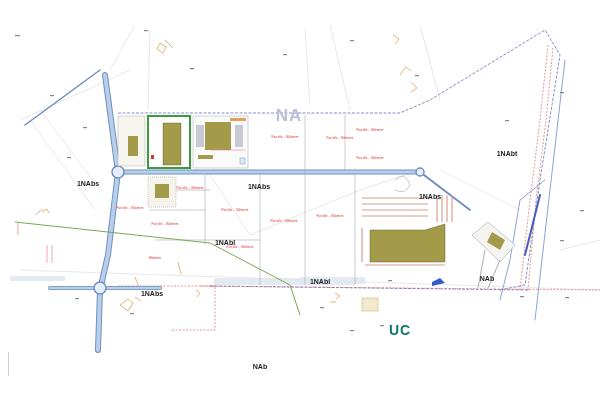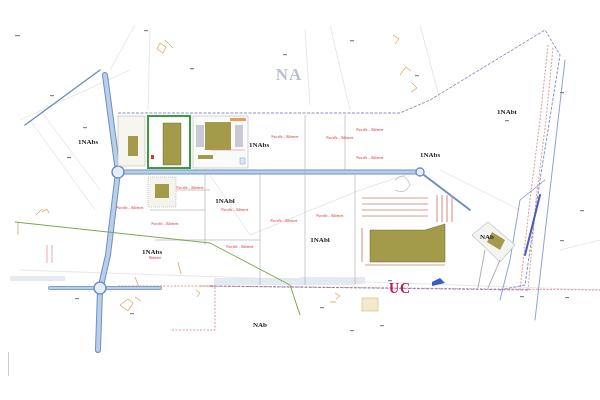--- a/index.html
+++ b/index.html
@@ -1,20 +1,20 @@
 <!DOCTYPE html>
 <html><head>
 <meta charset="utf-8">
 <style>
   html, body { margin: 0; padding: 0; background: #ffffff; }
   body { width: 600px; height: 400px; overflow: hidden; position: relative; font-family: "Liberation Sans", sans-serif; }
   #map { position: absolute; left: 0; top: 0; width: 600px; height: 400px; }
-  .zone-label { position: absolute; font-family: Liberation Serif, serif; font-weight: bold; color: #222; font-size: 7px; white-space: nowrap; transform: translate(-50%, -50%); }
+  .zone-label { position: absolute; font-family: Liberation Sans, sans-serif; font-weight: bold; color: #222; font-size: 7px; white-space: nowrap; transform: translate(-50%, -50%); margin-top: 41px; }
   .zone-label.big { font-size: 17px; color: #b9bfd6; font-weight: bold; letter-spacing: 1px; }
-  .zone-label.uc { font-size: 14px; color: #be185d; }
+  .zone-label.uc { font-size: 14px; color: #0f766e; }
   .parcel-red { position: absolute; font-size: 3px; color: #d33; white-space: nowrap; transform: translate(-50%,-50%); line-height: 4px; text-align: center; }
   .bottom-mark { position: absolute; left: 8px; top: 352px; width: 1px; height: 24px; background: #ccc; }
 </style>
 </head>
 <body>
 
 <svg id="map" viewBox="0 0 600 400" xmlns="http://www.w3.org/2000/svg">
 
   <g stroke="#d6d6d6" stroke-width="0.6" fill="none">
     <line x1="20" y1="120" x2="130" y2="70"></line>

